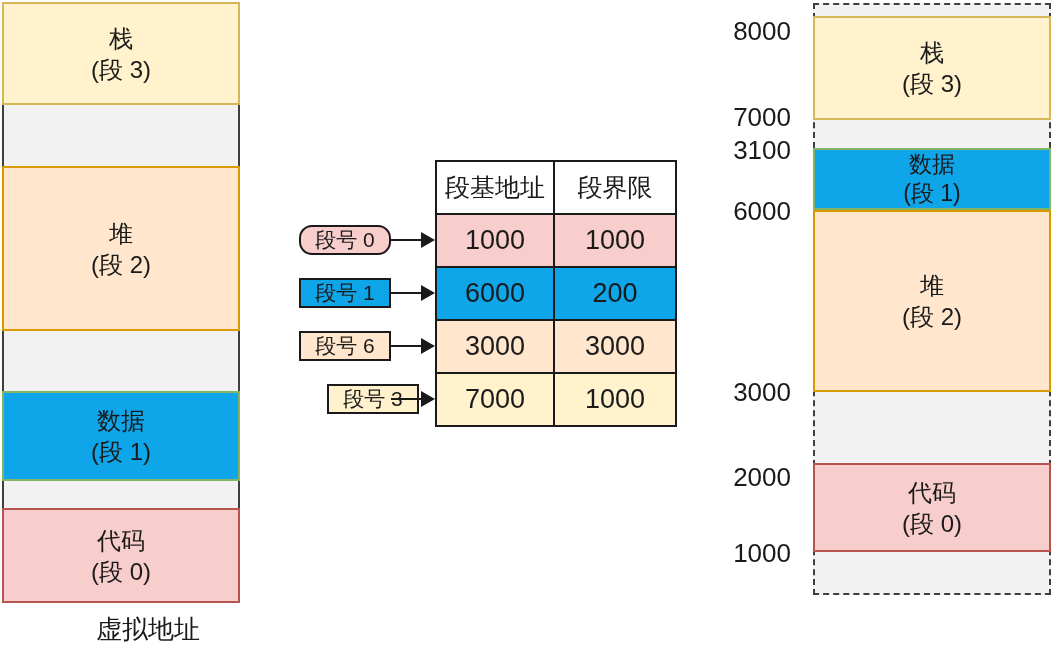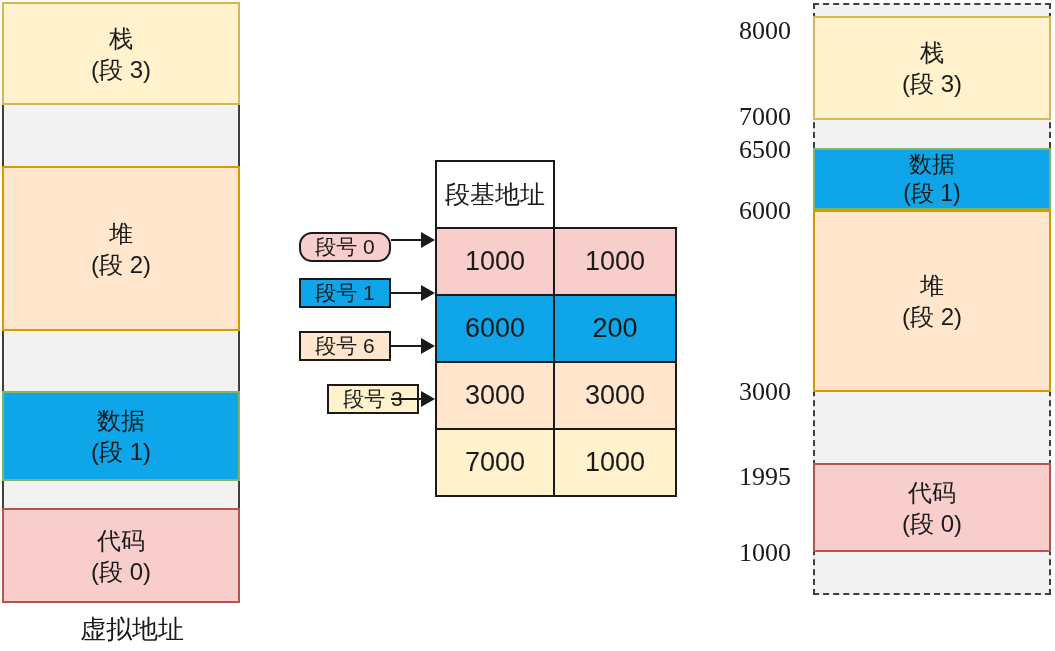--- a/index.html
+++ b/index.html
@@ -33,34 +33,34 @@
   .arrow-line{position:absolute;left:391px;width:31px;height:2px;background:#1a1a1a;}
   .arrow-head{
     position:absolute;left:421px;width:0;height:0;
     border-left:14px solid #1a1a1a;border-top:8px solid transparent;border-bottom:8px solid transparent;
   }
   
   .segtable{position:absolute;left:435px;top:160px;}
   .trow{display:flex;}
   .trow + .trow{margin-top:-2px;}
   .tcell{
-    box-sizing:border-box;width:120px;height:69px;border:2px solid;
+    box-sizing:border-box;width:120px;height:55px;border:2px solid;
     display:flex;align-items:center;justify-content:center;font-size:27px;
   }
   .tcell + .tcell{margin-left:-2px;width:124px;}
   .thead .tcell{background:#ffffff;border-color:#1a1a1a;font-size:25px;}
   
   .physbox{
     position:absolute;left:813px;top:3px;width:238px;height:592px;box-sizing:border-box;
     background:#F2F2F2;border:2px dashed #3f3f3f;
   }
   .physbox .seg{left:-2px;width:238px;}
   .addrmark{
     position:absolute;left:711px;width:80px;height:30px;line-height:30px;
-    text-align:right;font-size:26px;color:#1a1a1a;font-family:Liberation Serif, serif;
+    text-align:right;font-size:26px;color:#1a1a1a;
   }
 </style>
 </head>
 <body>
 
 <div class="canvas">
 
   <div class="seg c-yellow" style="left:2px;top:2px;width:238px;height:103px;">
     <div>栈</div>
     <div>(段 3)</div>
@@ -73,41 +73,42 @@
   <div class="gap" style="left:2px;top:331px;width:238px;height:60px;"></div>
   <div class="seg c-green" style="left:2px;top:391px;width:238px;height:90px;">
     <div>数据</div>
     <div>(段 1)</div>
   </div>
   <div class="gap" style="left:2px;top:481px;width:238px;height:27px;"></div>
   <div class="seg c-red" style="left:2px;top:508px;width:238px;height:95px;">
     <div>代码</div>
     <div>(段 0)</div>
   </div>
-  <div class="caption" style="left:0;top:612px;width:242px;padding-left:11px;">虚拟地址</div>
+  <div class="caption" style="left:16px;top:612px;width:242px;padding-left:11px;">虚拟地址</div>
 
-  <div class="segnum c-red" style="top:232px;border-radius:13px;">段号 0</div>
+  <div class="segnum c-red" style="top:225px;border-radius:13px;">段号 0</div>
   <div class="arrow-line" style="top:239px;"></div>
   <div class="arrow-head" style="top:232px;"></div>
 
   <div class="segnum c-green" style="top:278px;">段号 1</div>
   <div class="arrow-line" style="top:292px;"></div>
   <div class="arrow-head" style="top:285px;"></div>
 
   <div class="segnum c-orange" style="top:331px;">段号 6</div>
   <div class="arrow-line" style="top:345px;"></div>
   <div class="arrow-head" style="top:338px;"></div>
 
   <div class="segnum c-yellow" style="top:384px;margin-left:28px;">段号 3</div>
   <div class="arrow-line" style="top:398px;"></div>
   <div class="arrow-head" style="top:391px;"></div>
 
   <div class="segtable">
     <div class="trow thead">
       <div class="tcell">段基地址</div>
+      <div class="tcell">段界限</div>
     </div>
     <div class="trow">
       <div class="tcell c-red">1000</div>
       <div class="tcell c-red">1000</div>
     </div>
     <div class="trow">
       <div class="tcell c-green">6000</div>
       <div class="tcell c-green">200</div>
     </div>
     <div class="trow">
@@ -115,24 +116,24 @@
       <div class="tcell c-orange">3000</div>
     </div>
     <div class="trow">
       <div class="tcell c-yellow">7000</div>
       <div class="tcell c-yellow">1000</div>
     </div>
   </div>
 
   <div class="addrmark" style="top:16px;">8000</div>
   <div class="addrmark" style="top:102px;">7000</div>
-  <div class="addrmark" style="top:135px;">6500</div>
+  <div class="addrmark" style="top:135px;">3100</div>
   <div class="addrmark" style="top:196px;">6000</div>
   <div class="addrmark" style="top:377px;">3000</div>
-  <div class="addrmark" style="top:462px;">1995</div>
+  <div class="addrmark" style="top:462px;">2000</div>
   <div class="addrmark" style="top:538px;">1000</div>
 
   <div class="physbox">
     <div class="seg c-yellow" style="top:11px;height:104px;">
       <div>栈</div>
       <div>(段 3)</div>
     </div>
     <div class="seg c-green" style="top:143px;height:62px;font-size:23px;line-height:29px;">
       <div>数据</div>
       <div>(段 1)</div>

